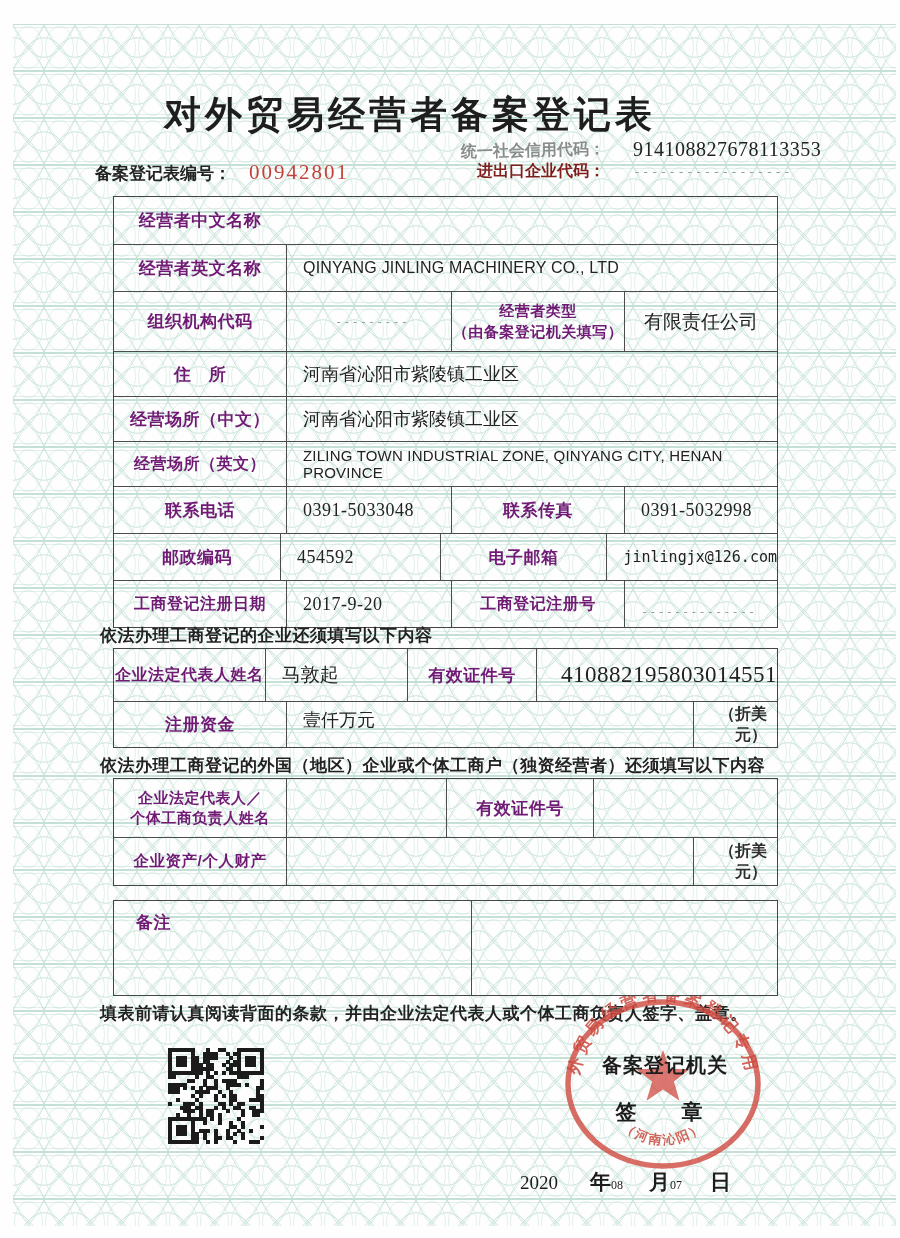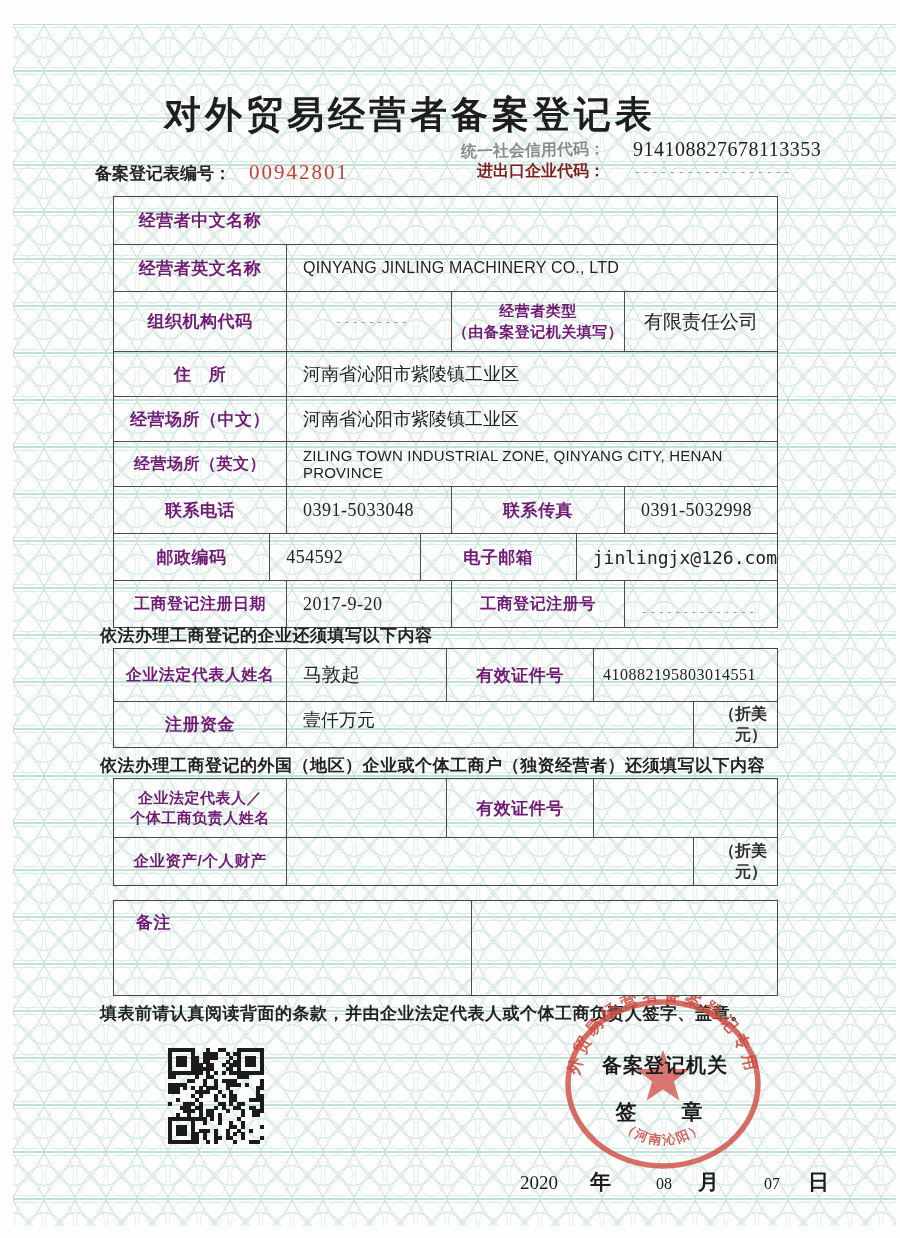--- a/index.html
+++ b/index.html
@@ -28,21 +28,21 @@
   .tbl{position:absolute;left:113px;width:665px;border:1.6px solid #454545;box-sizing:border-box;background:transparent;}
   .row{display:flex;box-sizing:border-box;}
   .row + .row{border-top:1px solid #4c4c4c;}
   .cell{box-sizing:border-box;display:flex;align-items:center;}
   .cell + .cell{border-left:1px solid #4c4c4c;}
   .lbl{justify-content:center;text-align:center;font-weight:bold;font-size:17px;color:#701a75;letter-spacing:0.5px;}
   .val{padding-left:16px;}
   .cn{font-family:"Liberation Serif","DejaVu Serif",serif;font-size:18px;color:#222;}
   .en{font-size:16px;letter-spacing:0.2px;color:#222;}
   .num{font-family:"Liberation Serif","DejaVu Serif",serif;font-size:18px;letter-spacing:0.5px;color:#222;}
-  .mono{font-family:"DejaVu Sans Mono",monospace;font-size:18px;color:#222;}
+  .mono{font-family:"DejaVu Sans Mono",monospace;font-size:15px;color:#222;}
   .dash{font-family:"DejaVu Sans Mono",monospace;font-size:12px;letter-spacing:1px;color:#92a39c;}
   .c1{width:172px;}.c2{width:165px;}.c3{width:173px;}.c4{flex:1;}
   .c234{flex:1;}
   .t2c1{width:172px;}.t2c2{width:160px;}.t2c3{width:147px;}.t2c4{flex:1;}
   .t2wide{width:407px;}
   .sub{font-size:15px;line-height:1.3;}
   .note-cell{justify-content:flex-end;padding-right:10px;font-size:16px;font-weight:bold;color:#2d2d2d;text-align:right;}
   .twoLine{flex-direction:column;justify-content:center;line-height:1.35;}
 
   .sechead{position:absolute;left:100px;font-size:17px;font-weight:bold;color:#222;letter-spacing:0.5px;}
@@ -53,21 +53,21 @@
 
   .qr{position:absolute;left:168px;top:1048px;width:96px;height:96px;}
 
   .stamp{position:absolute;left:558px;top:996px;width:214px;height:184px;}
   .stamp-overlay1{position:absolute;left:560px;top:1052px;width:210px;text-align:center;
                   font-size:20px;font-weight:bold;color:#1c1c1c;letter-spacing:1px;}
   .stamp-overlay2{position:absolute;left:560px;top:1098px;width:210px;text-align:center;
                   font-size:21px;font-weight:bold;color:#1c1c1c;letter-spacing:12px;}
   .dateline{position:absolute;left:520px;top:1168px;display:flex;align-items:baseline;color:#1c1c1c;}
   .d-num{font-family:"Liberation Serif","DejaVu Serif",serif;font-size:19px;}
-  .d-num.small{font-size:16px;margin-left:45px;}
+  .d-num.small{font-size:12px;}
   .d-unit{font-size:21px;font-weight:bold;}
   .gap1{width:32px;}.gap2{width:26px;}.gap3{width:28px;}
 </style>
 </head>
 <body>
 
 <div class="page">
 
   <svg class="guilloche" aria-hidden="true">
     <defs>
@@ -167,21 +167,21 @@
       <div class="cell val dash c4" style="align-items:flex-end;padding-bottom:8px">--------------</div>
     </div>
   </div>
 
   <div class="sechead" style="top:624px">依法办理工商登记的企业还须填写以下内容</div>
   <div class="tbl" style="top:648px">
     <div class="row" style="height:52px">
       <div class="cell lbl t2c1" style="font-size:16px">企业法定代表人姓名</div>
       <div class="cell val cn t2c2" style="font-size:19px">马敦起</div>
       <div class="cell lbl t2c3">有效证件号</div>
-      <div class="cell val num t2c4" style="padding-left:9px;font-size:16px">410882195803014551</div>
+      <div class="cell val num t2c4" style="padding-left:24px;font-size:23px">410882195803014551</div>
     </div>
     <div class="row" style="height:46px">
       <div class="cell lbl t2c1">注册资金</div>
       <div class="cell val cn t2wide" style="align-items:flex-start;padding-top:6px">壹仟万元</div>
       <div class="cell note-cell t2c4">（折美元）</div>
     </div>
   </div>
 
   <div class="sechead" style="top:754px">依法办理工商登记的外国（地区）企业或个体工商户（独资经营者）还须填写以下内容</div>
   <div class="tbl" style="top:778px">

